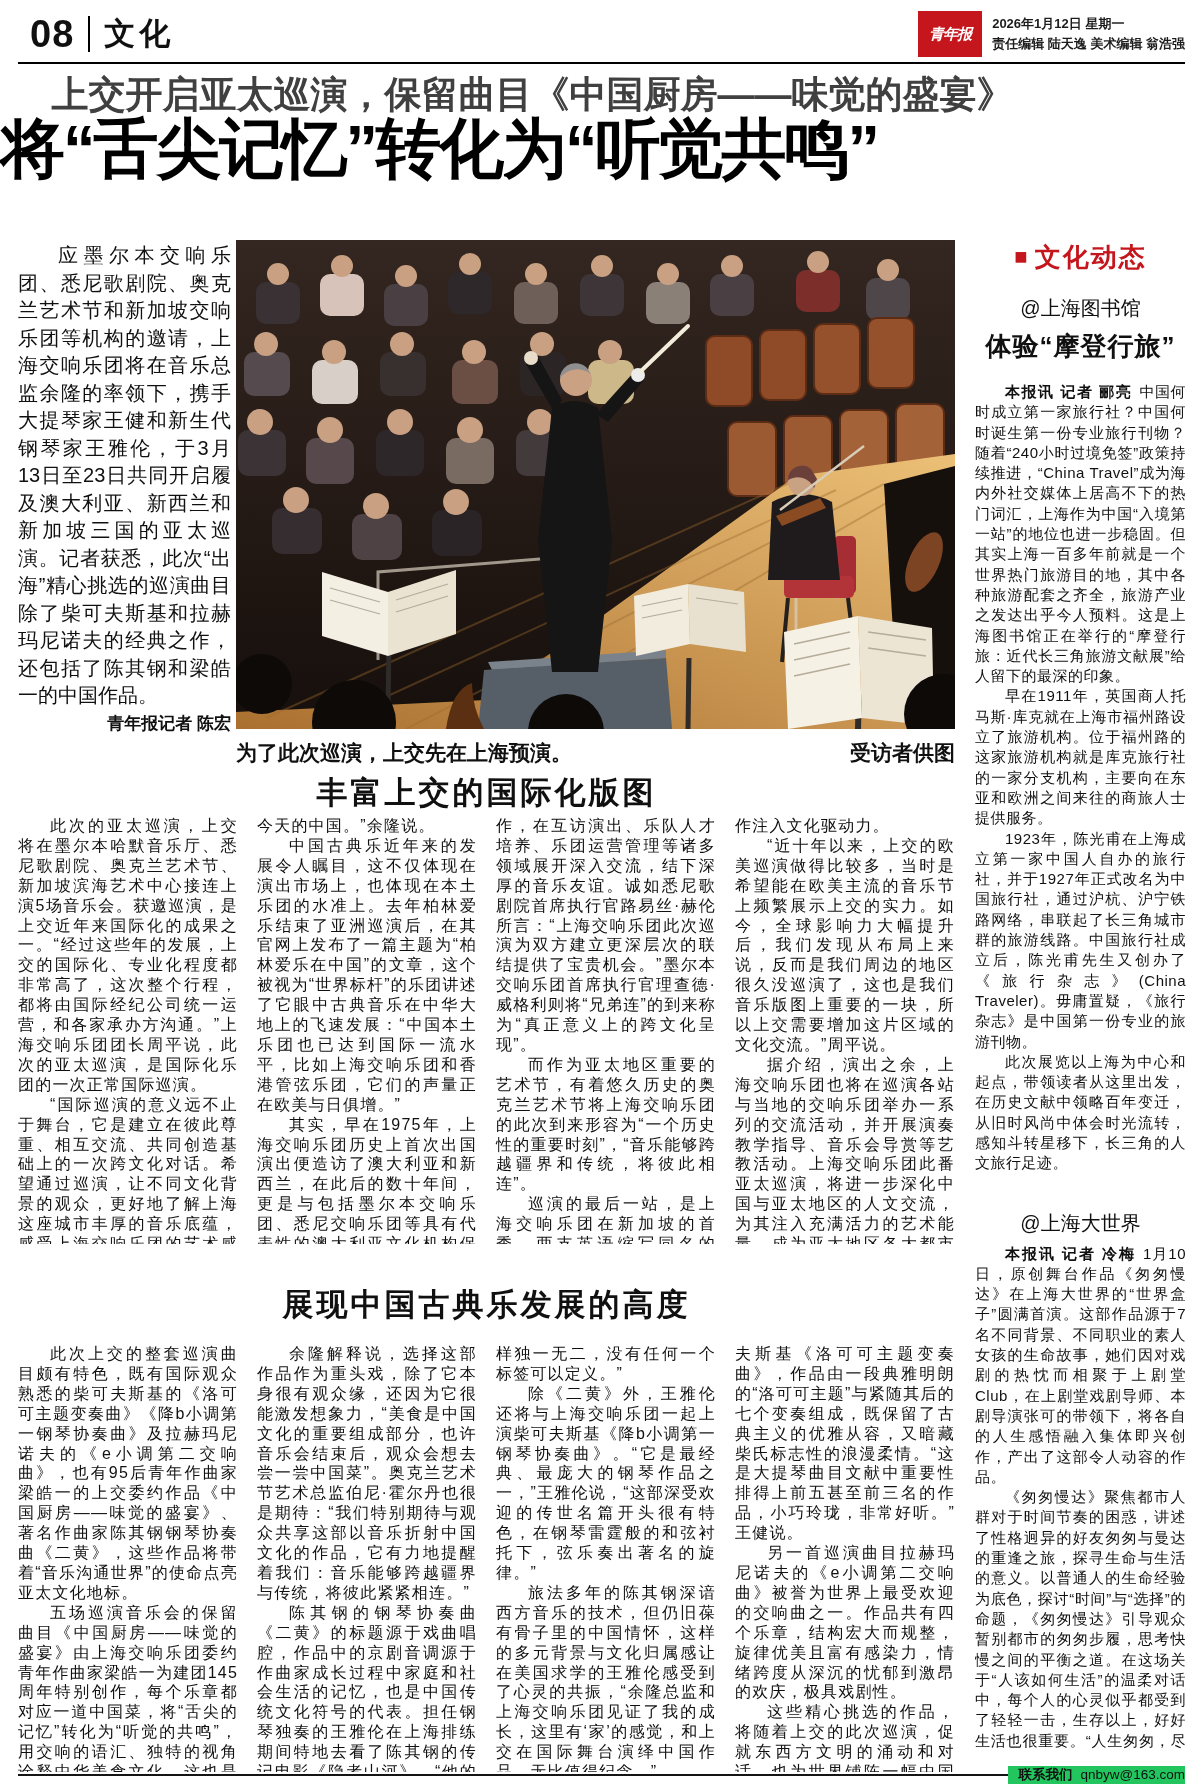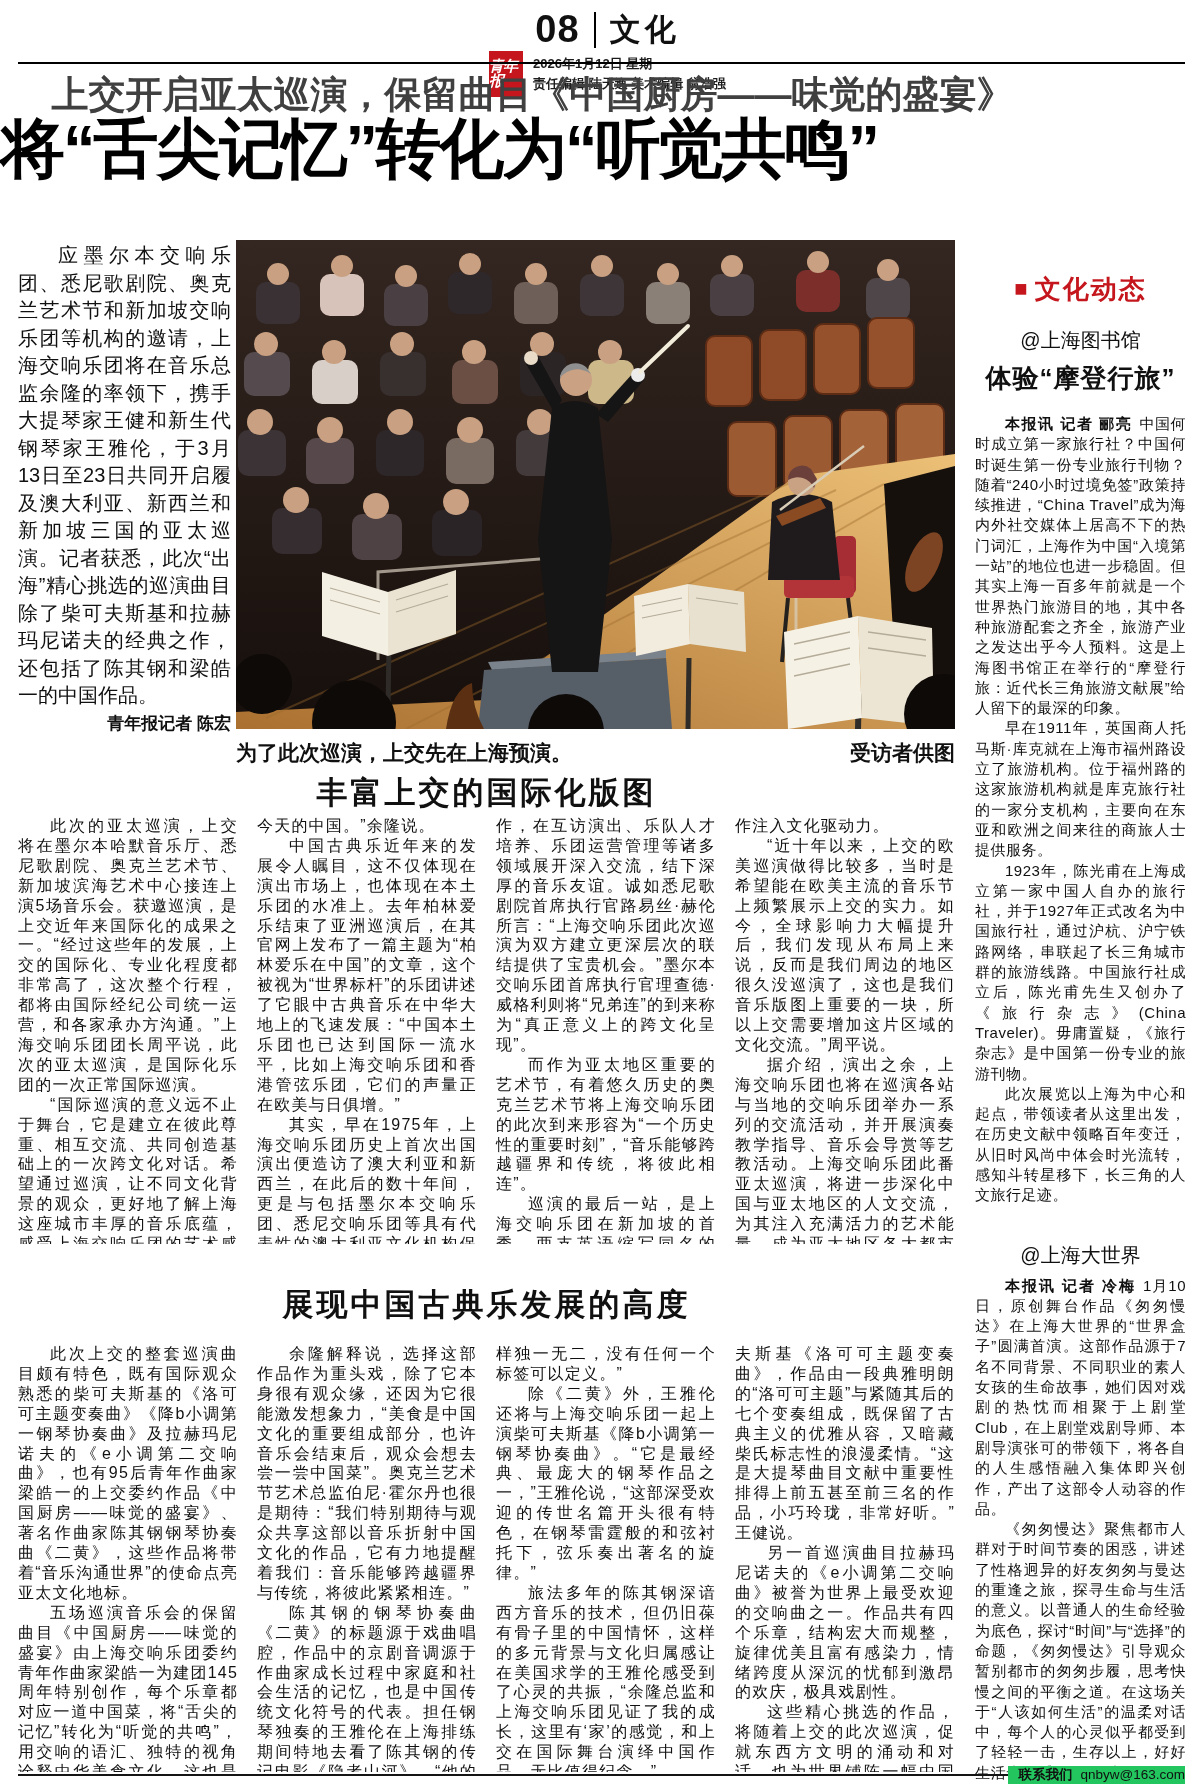--- a/index.html
+++ b/index.html
@@ -1,25 +1,25 @@
 <!DOCTYPE html>
 <html lang="zh"><head>
 <meta charset="utf-8">
 <style>
   html,body{margin:0;padding:0;background:#e8e8e8;}
   .page{position:relative;width:1203px;height:1792px;margin:0 auto;background:#fff;color:#101010;
         overflow:hidden;font-family:"Liberation Sans",sans-serif;}
   
-  .hdr{position:absolute;top:8px;left:30px;right:18px;height:52px;display:flex;justify-content:space-between;align-items:center;flex-direction:column;}
+  .hdr{position:absolute;top:8px;left:30px;right:18px;height:52px;display:flex;justify-content:space-between;align-items:center;}
   .hdr-left{display:flex;align-items:center;}
   .hdr-num{font-size:38px;font-weight:900;letter-spacing:1px;}
   .hdr-div{width:2px;height:36px;background:#000;margin:0 14px;}
   .hdr-sec{font-size:31px;font-weight:600;letter-spacing:4px;}
   .hdr-right{display:flex;align-items:center;gap:10px;}
-  .logo{width:34px;height:46px;background:#c4161c;color:#fff;display:flex;align-items:center;justify-content:center;
+  .logo{width:64px;height:46px;background:#c4161c;color:#fff;display:flex;align-items:center;justify-content:center;
         font-family:"Liberation Serif",serif;font-weight:700;font-size:15px;line-height:1;transform:none;
         writing-mode:horizontal-tb;letter-spacing:-1px;font-style:italic;}
   .meta{font-size:13px;font-weight:700;line-height:1.55;color:#1c1c1c;}
   .hdr-rule{position:absolute;top:62px;left:18px;right:18px;border-top:2px solid #000;}
   
   .kicker{position:absolute;top:70px;left:5px;width:1055px;text-align:center;font-size:37px;font-weight:900;
           color:#404040;letter-spacing:0;}
   .headline{position:absolute;top:110px;left:0;width:1062px;text-align:left;font-size:65px;font-weight:900;
             letter-spacing:-2px;line-height:1.2;color:#000;}
   
@@ -36,21 +36,21 @@
   #sec1-title{top:772px;}
   #sec2-title{top:1284px;}
   .cols{position:absolute;left:18px;width:937px;display:flex;gap:19px;text-align:justify;
         font-size:16px;line-height:19.9px;letter-spacing:1.2px;}
   #sec1-cols{top:816px;height:428px;overflow:hidden;}
   #sec2-cols{top:1344px;height:428px;overflow:hidden;}
   .col{flex:1;min-width:0;}
   .col p{margin:0;text-indent:2em;}
   .col p.cont{text-indent:0;}
   
-  .sidebar{position:absolute;top:240px;left:975px;width:211px;height:1512px;overflow:hidden;margin-top:32px;}
+  .sidebar{position:absolute;top:240px;left:975px;width:211px;height:1512px;overflow:hidden;}
   .dongtai{text-align:center;font-size:26px;font-weight:900;color:#c4161c;letter-spacing:2px;margin:0 0 20px;}
   .dongtai .sq{margin-right:5px;font-size:22px;vertical-align:2px;}
   .venue{text-align:center;font-size:20px;font-weight:500;margin:0 0 7px;}
   .s-title{text-align:center;font-size:26px;font-weight:900;margin:0 0 18px;letter-spacing:1px;}
   .sp{margin:0;font-size:15px;line-height:20.3px;text-align:justify;text-indent:2em;letter-spacing:0.5px;}
   .lede{letter-spacing:1.5px;margin-right:7px;}
   .art2{margin-top:36px;}
   
   .footer-rule{position:absolute;left:18px;top:1774px;width:1022px;border-top:2px solid #141414;}
   .footer-rule::after{content:"";position:absolute;right:-2px;top:-7px;width:2px;height:13px;background:#141414;}

